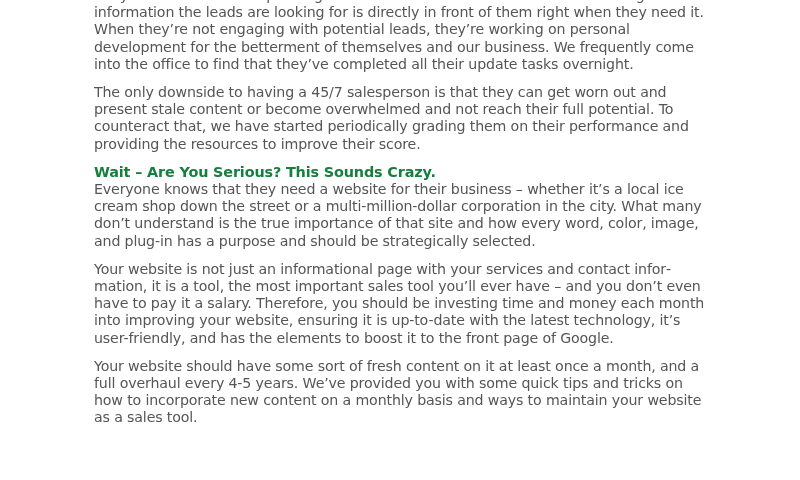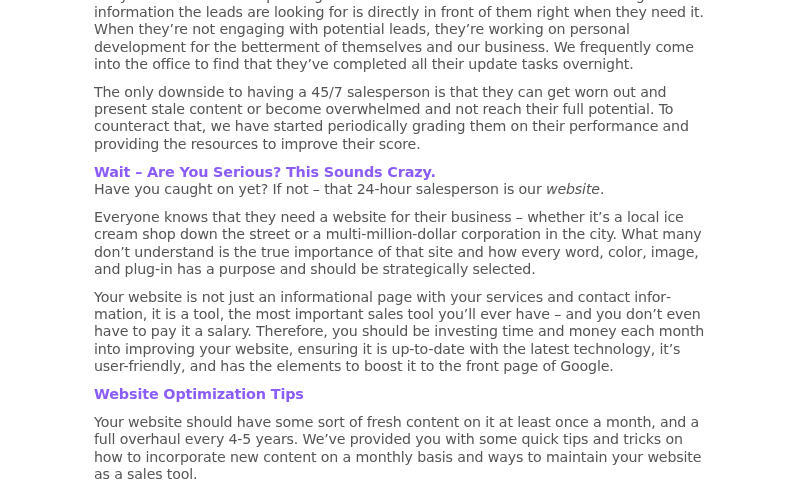--- a/index.html
+++ b/index.html
@@ -17,31 +17,29 @@
       font-size: 14.2px;
       line-height: 17.2px;
       letter-spacing: -0.15px;
     }
     .article p { margin: 0 0 11px 0; }
     .article h3 {
       margin: 0;
       font-size: 14.4px;
       line-height: 17.2px;
       font-weight: bold;
-      color: #8b5cf6;
+      color: #15803d;
     }
     .article h3.spaced { margin-bottom: 11px; }
     .article p.tight { margin-top: 0; }
     em { font-style: italic; }
   </style>
 </head>
 <body>
 
 <div class="article">
   <p>They are excellent at responding to leads in fractions of a second and ensuring that the information the leads are looking for is directly in front of them right when they need it. When they’re not engaging with potential leads, they’re working on personal development for the betterment of themselves and our business. We frequently come into the office to find that they’ve completed all their update tasks overnight.</p>
   <p>The only downside to having a 45/7 salesperson is that they can get worn out and present stale content or become overwhelmed and not reach their full potential. To counteract that, we have started periodically grading them on their performance and providing the resources to improve their score.</p>
   <h3>Wait – Are You Serious? This Sounds Crazy.</h3>
-  <p class="tight"><span>Have you caught on yet? If not – that 24-hour salesperson is our </span><em>website</em><span>.</span></p>
   <p>Everyone knows that they need a website for their business – whether it’s a local ice cream shop down the street or a multi-million-dollar corporation in the city. What many don’t understand is the true importance of that site and how every word, color, image, and plug-in has a purpose and should be strategically selected.</p>
   <p>Your website is not just an informational page with your services and contact infor­mation, it is a tool, the most important sales tool you’ll ever have – and you don’t even have to pay it a salary. Therefore, you should be investing time and money each month into improving your website, ensuring it is up-to-date with the latest technol­ogy, it’s user-friendly, and has the elements to boost it to the front page of Google.</p>
-  <h3 class="spaced">Website Optimization Tips</h3>
   <p>Your website should have some sort of fresh content on it at least once a month, and a full overhaul every 4-5 years. We’ve provided you with some quick tips and tricks on how to incorporate new content on a monthly basis and ways to maintain your website as a sales tool.</p>
 </div>
 
 </body></html>

